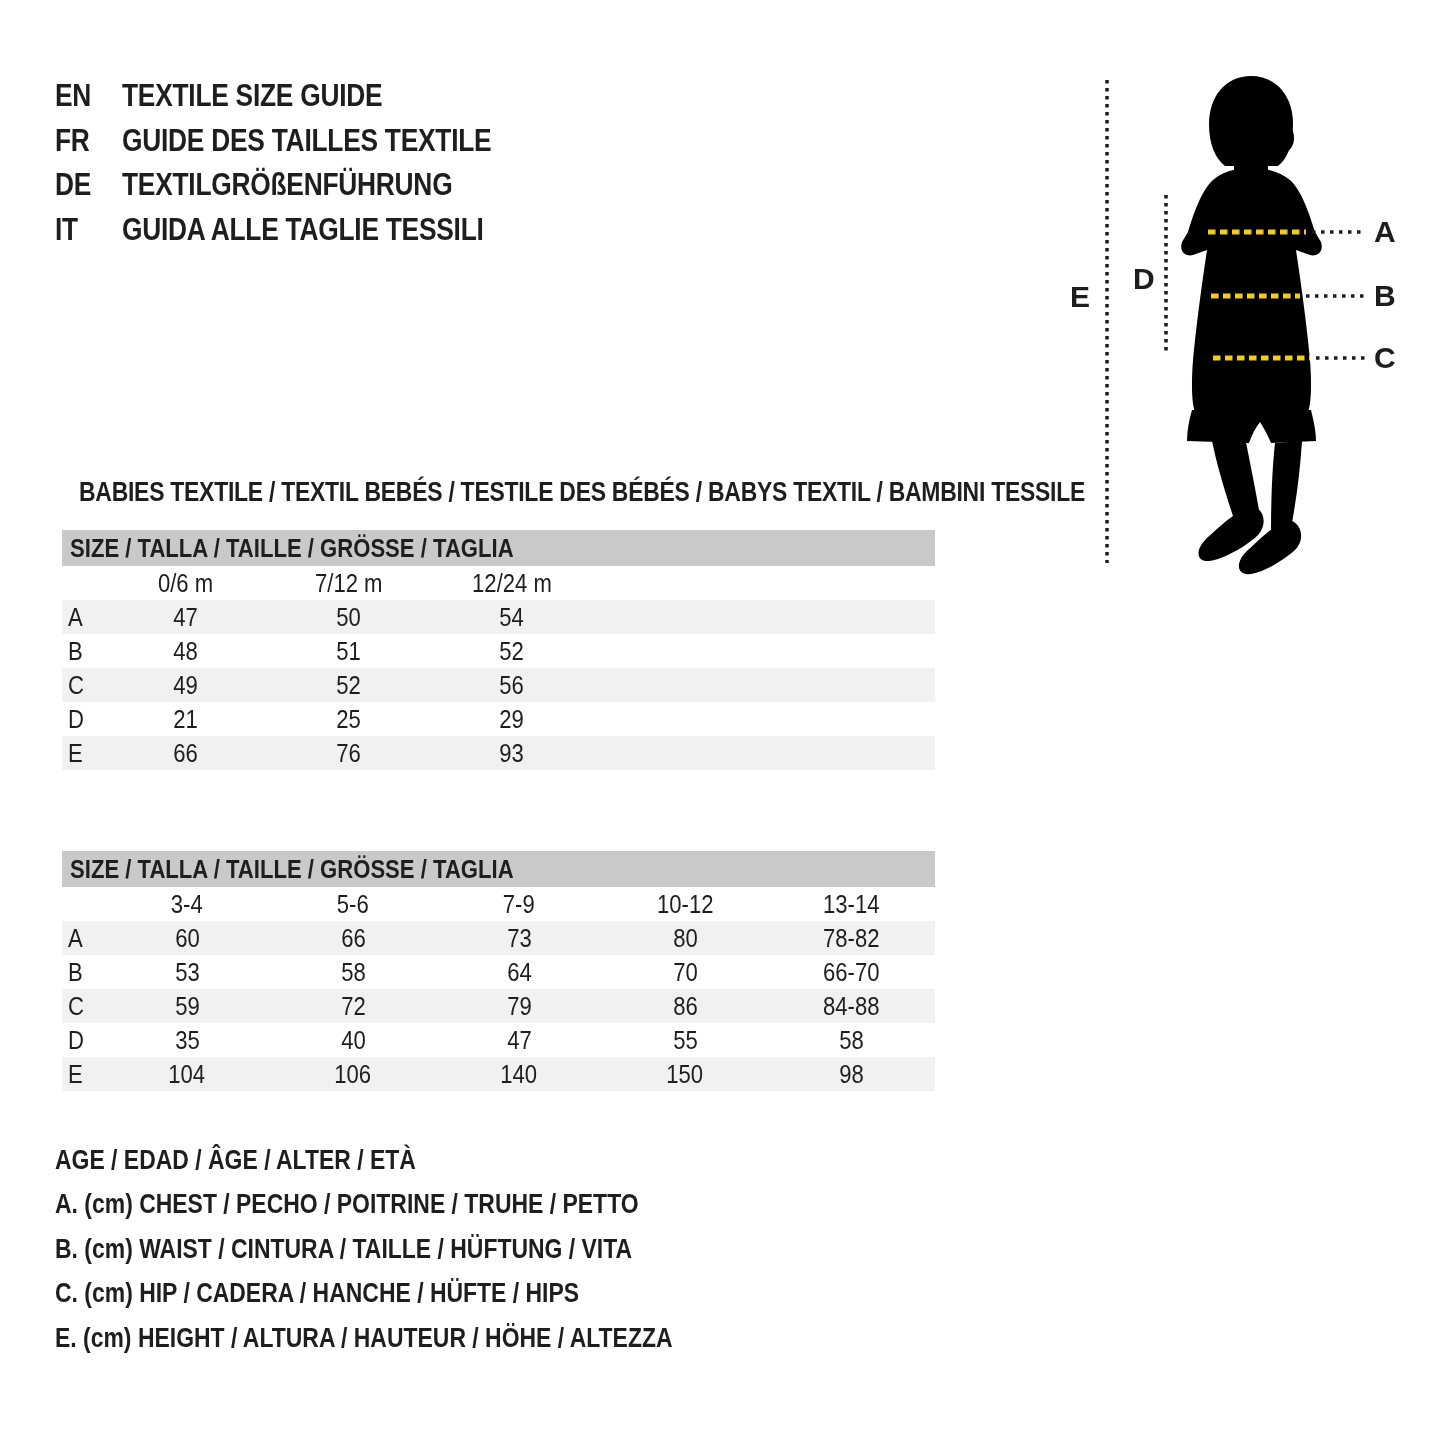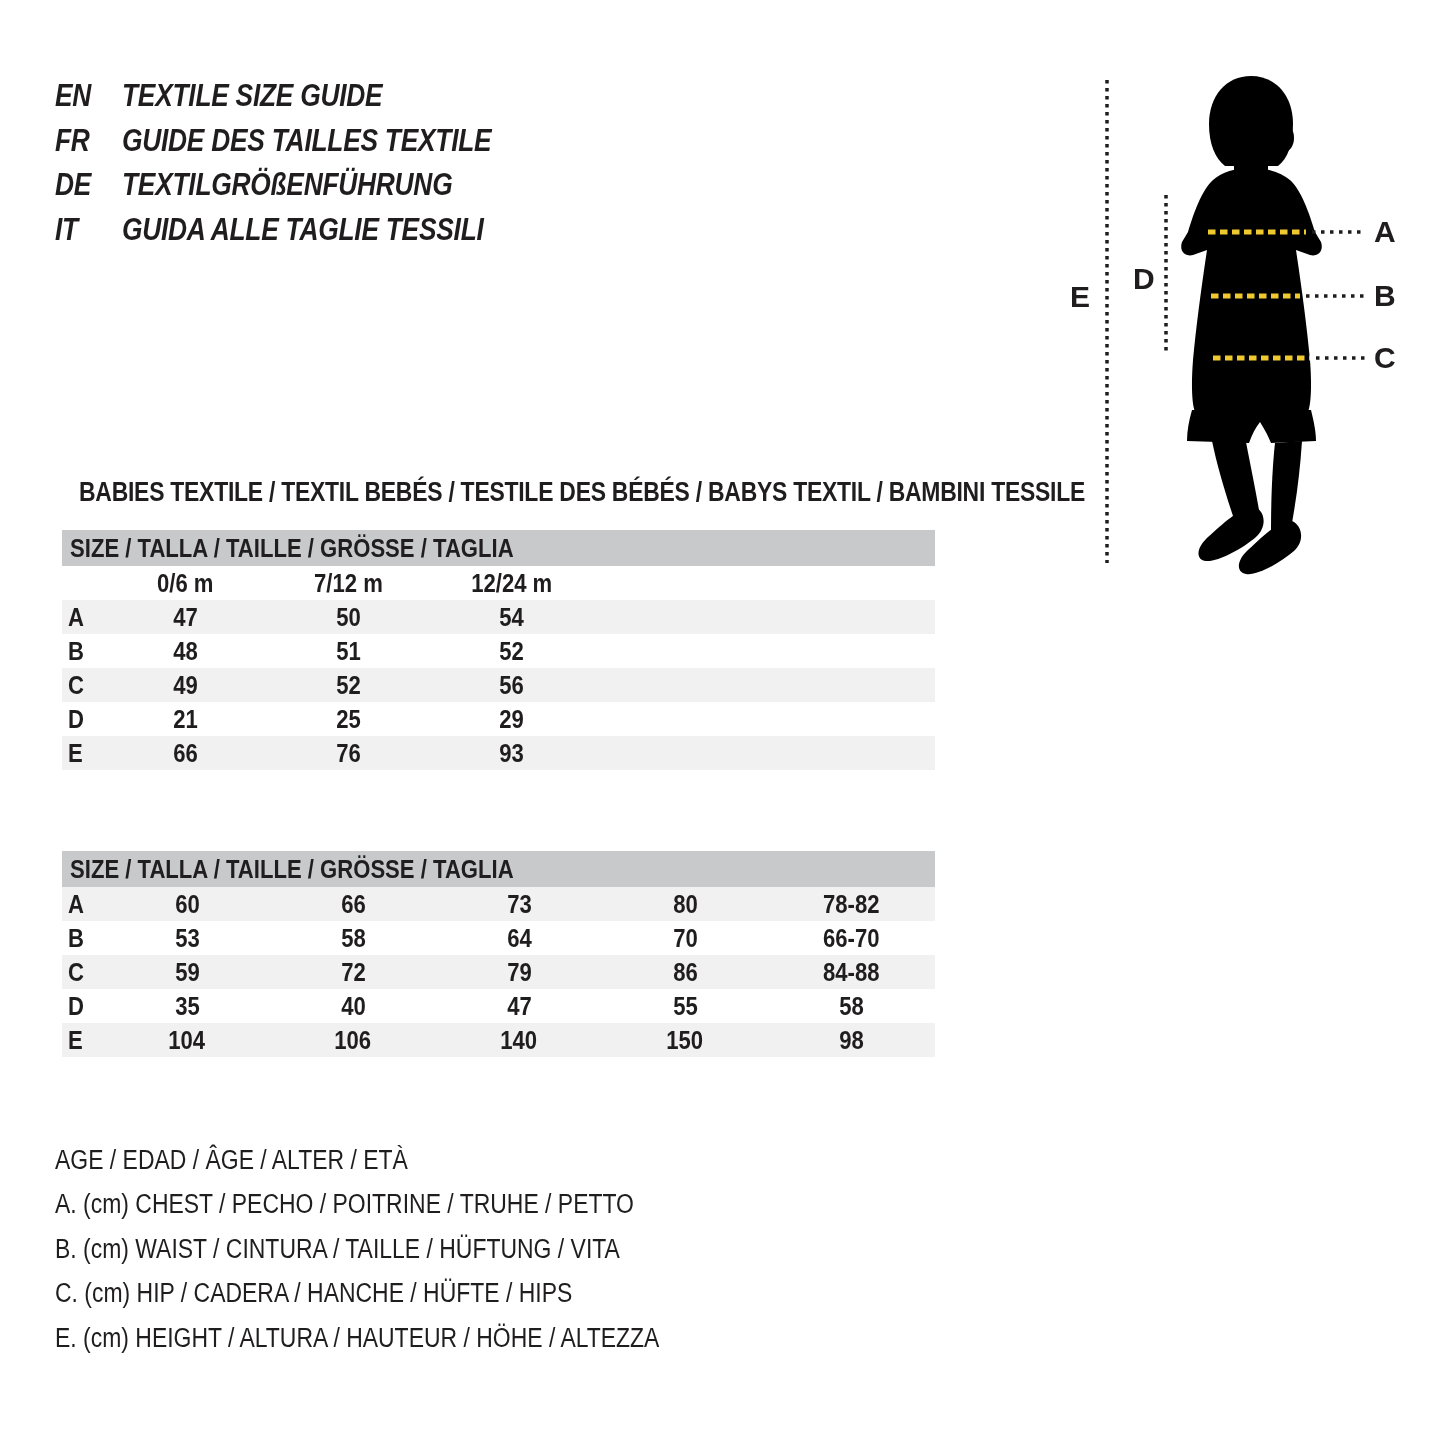--- a/index.html
+++ b/index.html
@@ -14,48 +14,48 @@
     font-family: "Liberation Sans", sans-serif;
     color: #1f1d1e;
     -webkit-font-smoothing: antialiased;
   }
   
   .cndl { display: inline-block; transform: scaleX(0.85); transform-origin: 0 50%; white-space: nowrap; }
   .cnd  { display: inline-block; transform: scaleX(0.85); transform-origin: 50% 50%; white-space: nowrap; }
 
   
   .lang-list { position: absolute; left: 55px; top: 74px; }
-  .lang-row { height: 44.5px; display: flex; align-items: center; font-size: 31px; font-weight: 700; letter-spacing: -0.3px; font-style: italic; }
+  .lang-row { height: 44.5px; display: flex; align-items: center; font-size: 31px; font-weight: 700; letter-spacing: -0.3px; }
   .lang-row .code { width: 67px; flex: 0 0 67px; }
 
   
   .section-title { position: absolute; left: 55px; font-size: 27px; font-weight: 700; letter-spacing: -0.3px; }
   .title-babies   { top: 477px; margin-left: 24px; }
   .title-children { top: 797px; }
 
   
   .tbl { position: absolute; left: 55px; width: 873px; margin-left: 7px; }
   .tbl-babies   { top: 530px; }
   .tbl-children { top: 851px; }
   .size-bar {
     height: 36px; background: #c8c9cb;
     display: flex; align-items: center;
     padding-left: 8px; box-sizing: border-box;
     font-size: 26px; font-weight: 700;
   }
-  .row { display: grid; height: 34px; align-items: center; font-size: 26px; font-weight: 700; }
+  .row { display: grid; height: 34px; align-items: center; font-size: 26px; font-weight: 400; }
   .tbl-babies .row   { grid-template-columns: 42px 163px 163px 163px 1fr; }
   .tbl-children .row { grid-template-columns: 42px 166px 166px 166px 166px 166px; }
   .row .lab { padding-left: 6px; text-align: left; }
   .row .val { text-align: center; }
   .row.alt { background: #f1f1f2; }
 
   
   .legend { position: absolute; left: 55px; top: 1138px; }
-  .legend-line { height: 44.5px; display: flex; align-items: center; font-size: 27px; font-weight: 400; }
+  .legend-line { height: 44.5px; display: flex; align-items: center; font-size: 27px; font-weight: 700; }
 
   
   .figure { position: absolute; left: 1050px; top: 60px; width: 395px; height: 540px; }
   .figure svg { display: block; }
   .fig-label { font-family: "Liberation Sans", sans-serif; font-weight: 700; font-size: 30px; fill: #1f1d1e; }
 </style>
 </head>
 <body>
 
 <div class="page">
@@ -180,20 +180,28 @@
       <div class="val"><span class="cnd">76</span></div>
       <div class="val"><span class="cnd">93</span></div>
     </div>
   </div>
 
 
   <div class="tbl tbl-children">
     <div class="size-bar">
       <span class="cndl">SIZE / TALLA / TAILLE / GRÖSSE / TAGLIA</span>
     </div>
+    <div class="row colhead">
+      <div class="lab"></div>
+      <div class="val"><span class="cnd">3-4</span></div>
+      <div class="val"><span class="cnd">5-6</span></div>
+      <div class="val"><span class="cnd">7-9</span></div>
+      <div class="val"><span class="cnd">10-12</span></div>
+      <div class="val"><span class="cnd">13-14</span></div>
+    </div>
     <div class="row alt">
       <div class="lab"><span class="cndl">A</span></div>
       <div class="val"><span class="cnd">60</span></div>
       <div class="val"><span class="cnd">66</span></div>
       <div class="val"><span class="cnd">73</span></div>
       <div class="val"><span class="cnd">80</span></div>
       <div class="val"><span class="cnd">78-82</span></div>
     </div>
     <div class="row">
       <div class="lab"><span class="cndl">B</span></div>

